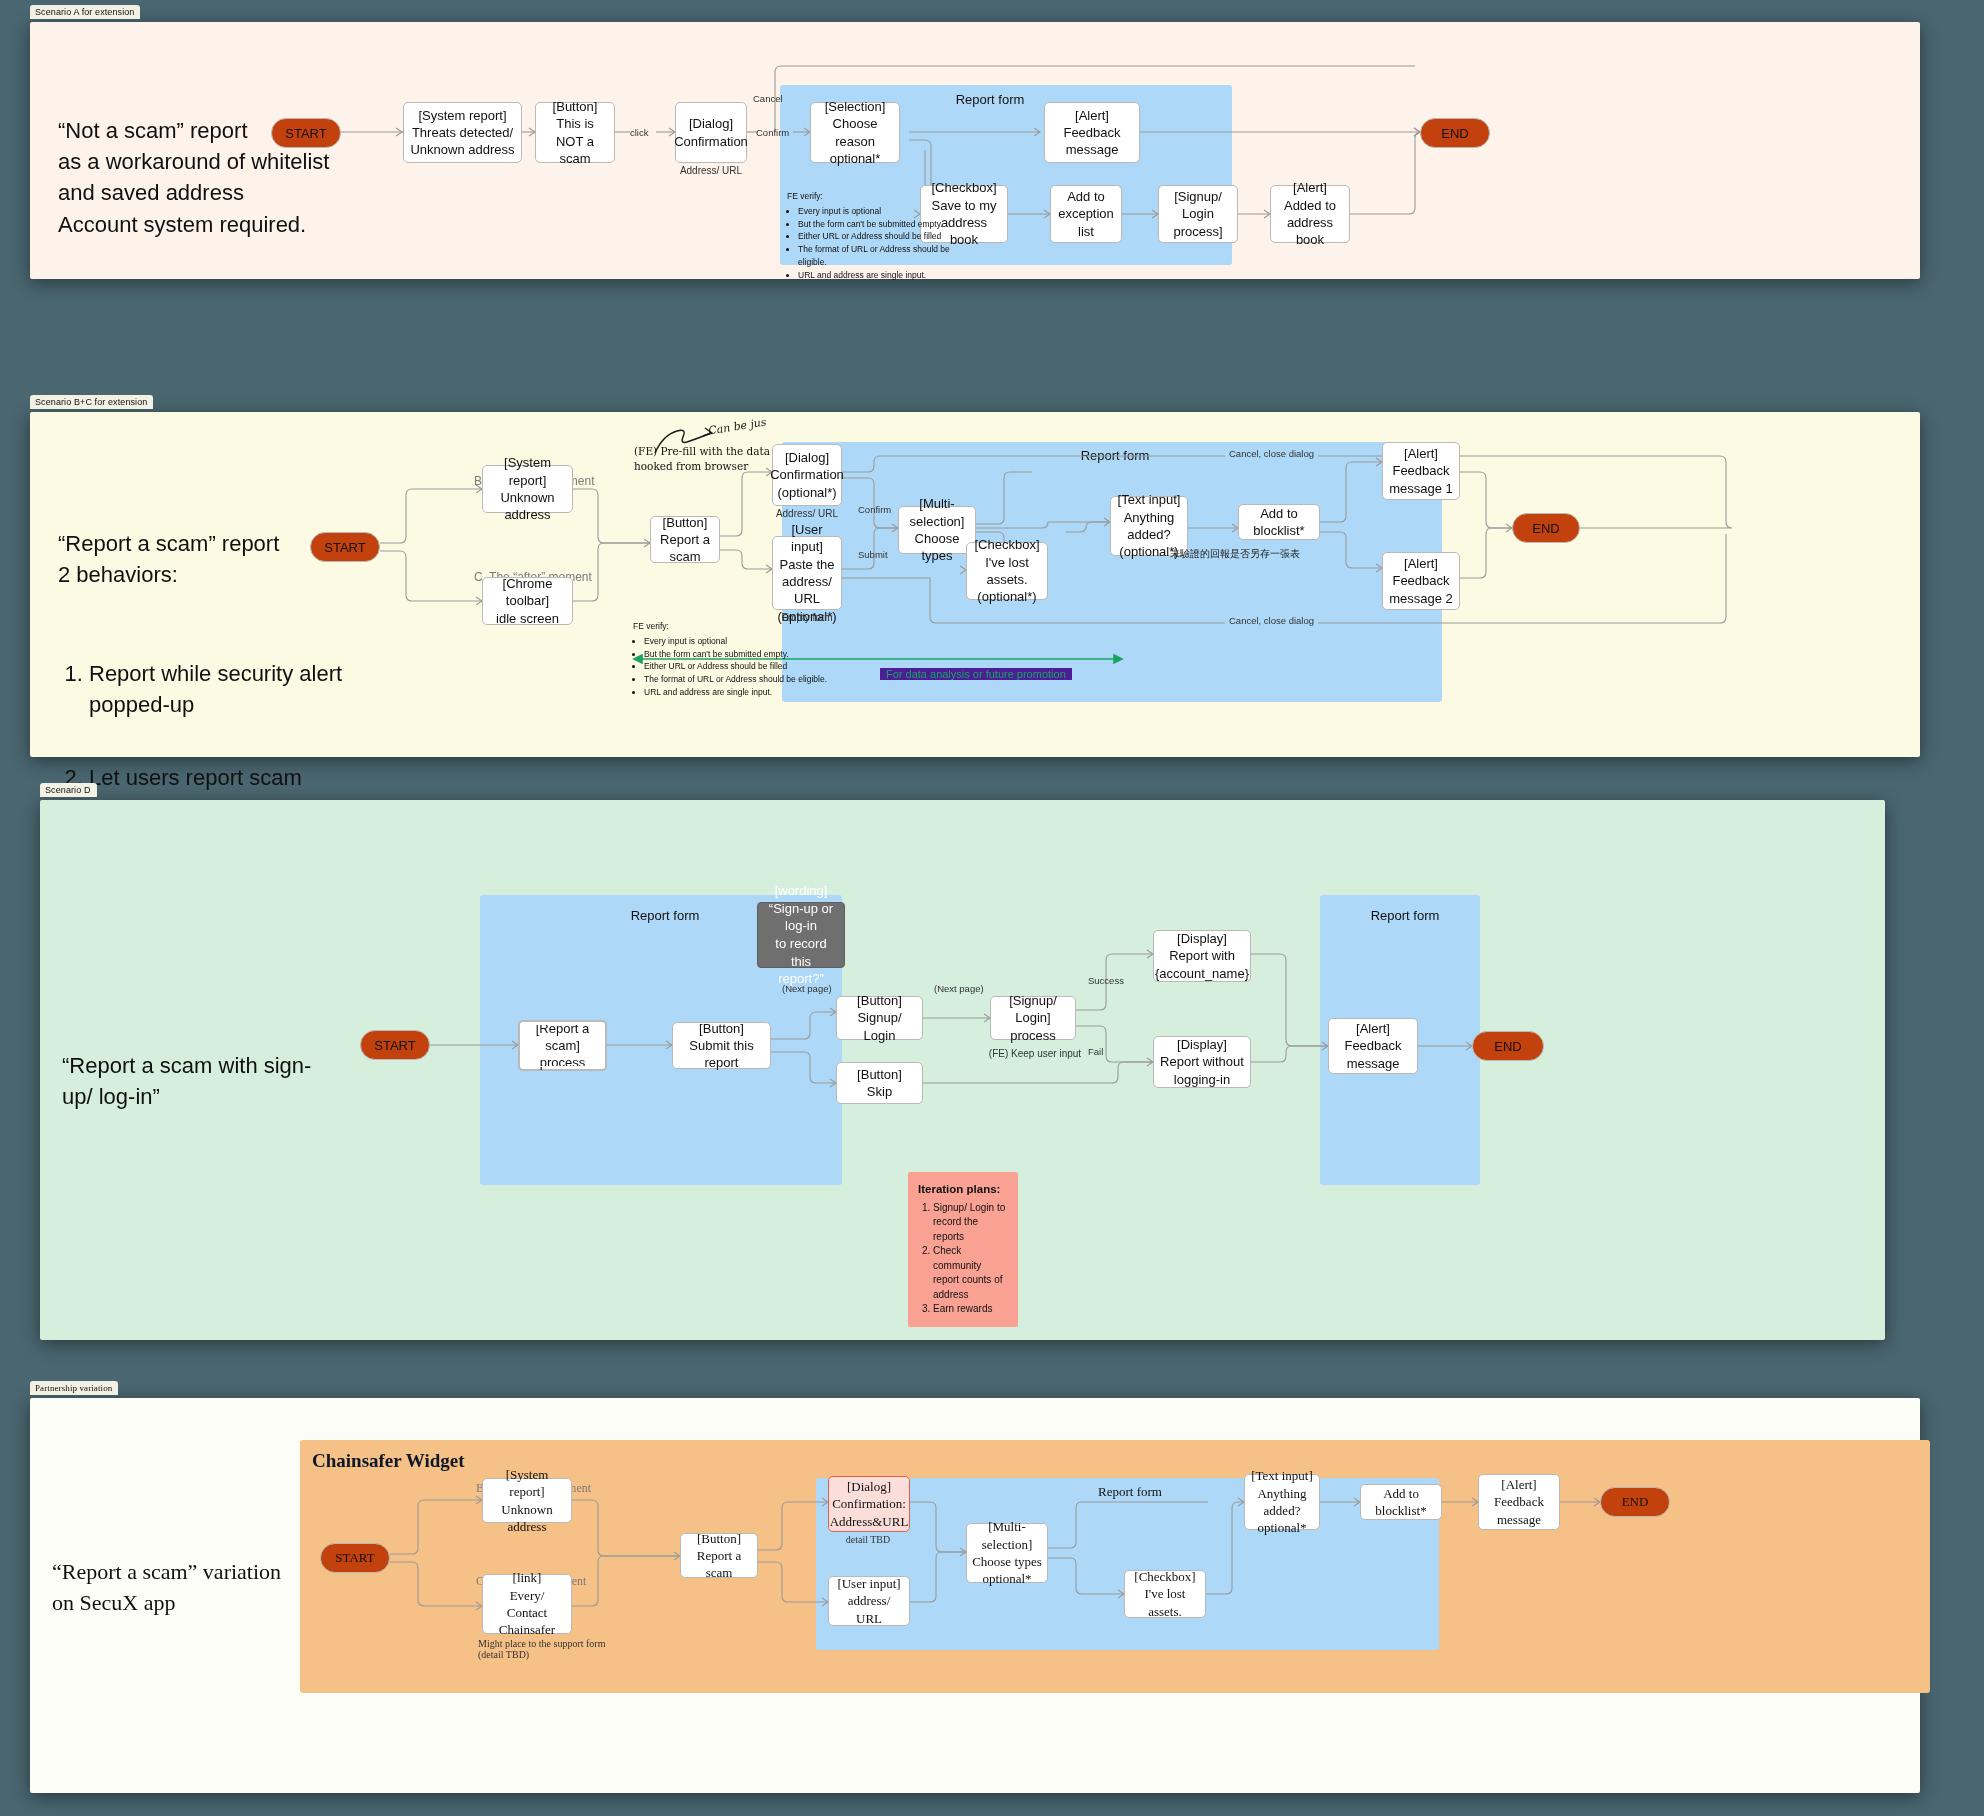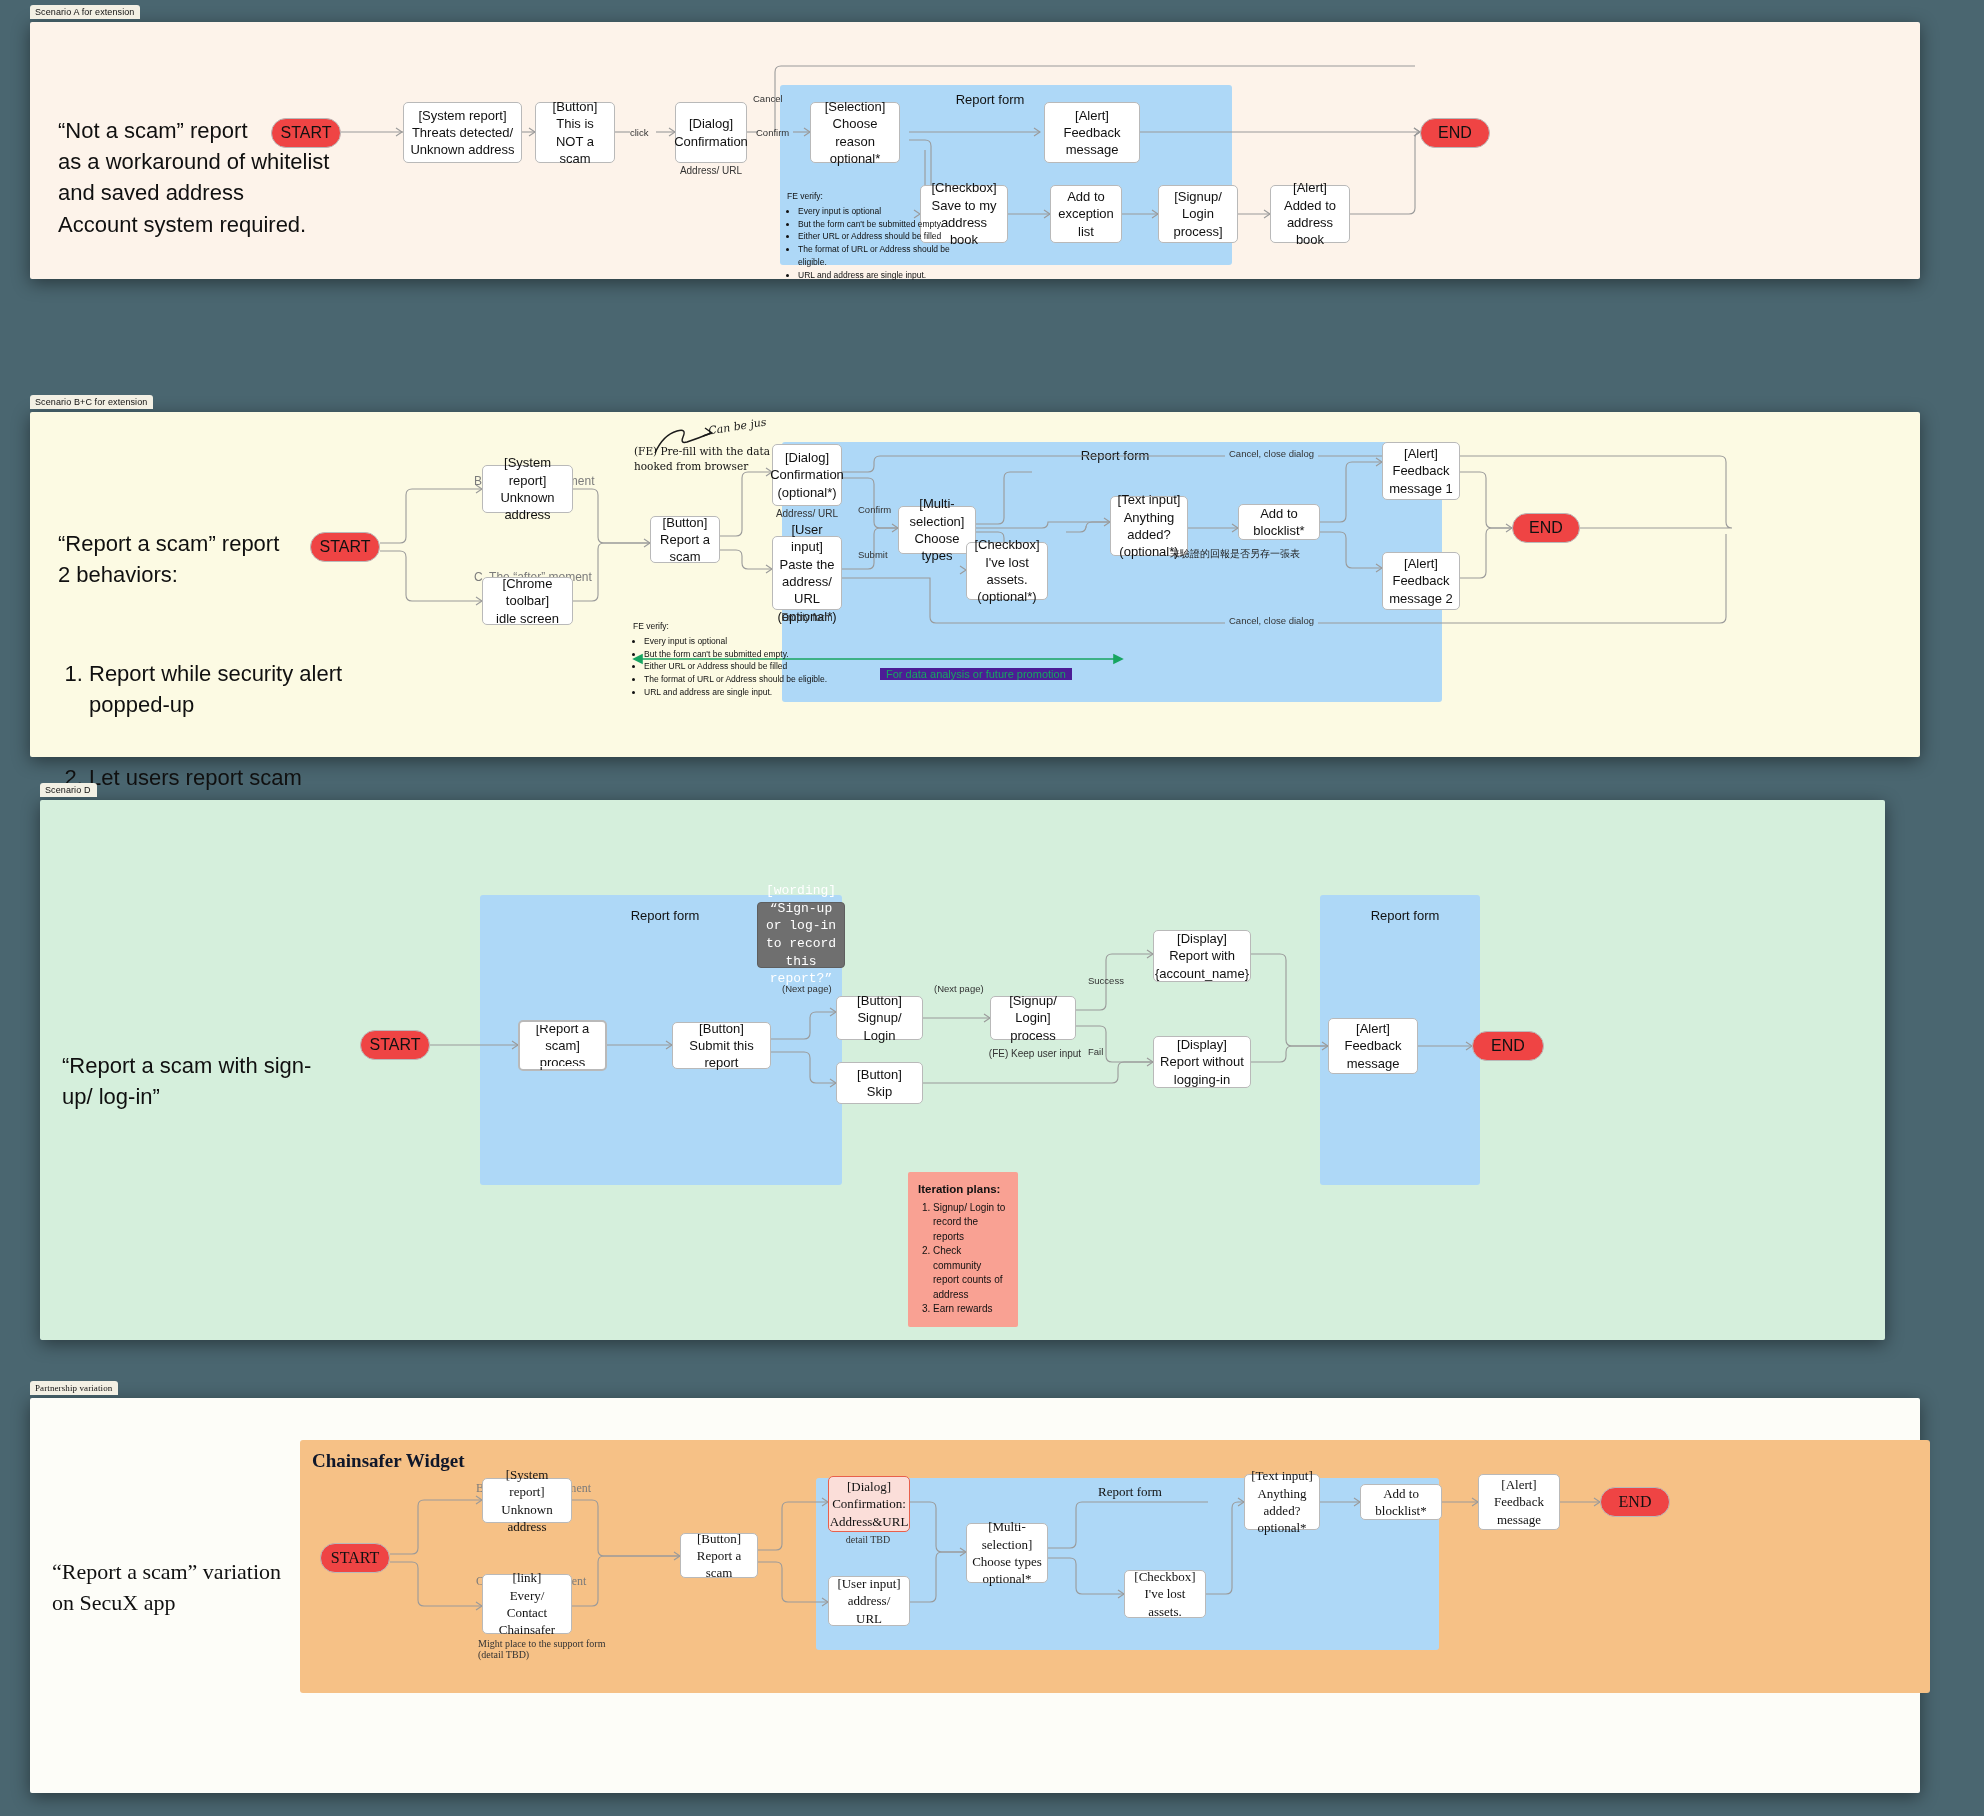--- a/index.html
+++ b/index.html
@@ -49,25 +49,25 @@
     justify-content:center;
     text-align:center;
     font-size:13px;
     line-height:1.33;
     color:#111;
     padding:4px 5px;
     white-space:pre-line;
   }
   .terminal {
     position:absolute;
-    background:#ef4444;
+    background:#c2410c;
     border:1px solid #b9b9b9;
     border-radius:999px;
     display:flex; align-items:center; justify-content:center;
-    font-size:16px; color:#111;
+    font-size:13px; color:#111;
   }
   .group {
     position:absolute;
     background:#aed8f7;
     border-radius:3px;
   }
   .group-title {
     position:absolute;
     font-size:13px;
     color:#111;
@@ -110,21 +110,20 @@
     position:absolute;
     background:#6f6f6f;
     color:#fff;
     border:1px solid #5e5e5e;
     border-radius:4px;
     display:flex; align-items:center; justify-content:center;
     text-align:center;
     font-size:13px; line-height:1.35;
     white-space:pre-line;
     padding:4px 6px;
-    font-family:Liberation Mono, monospace;
   }
   .pink-note {
     position:absolute;
     background:#f9a193;
     border-radius:2px;
     padding:9px 10px 10px 10px;
     font-size:10px;
     color:#111;
     line-height:1.45;
   }

